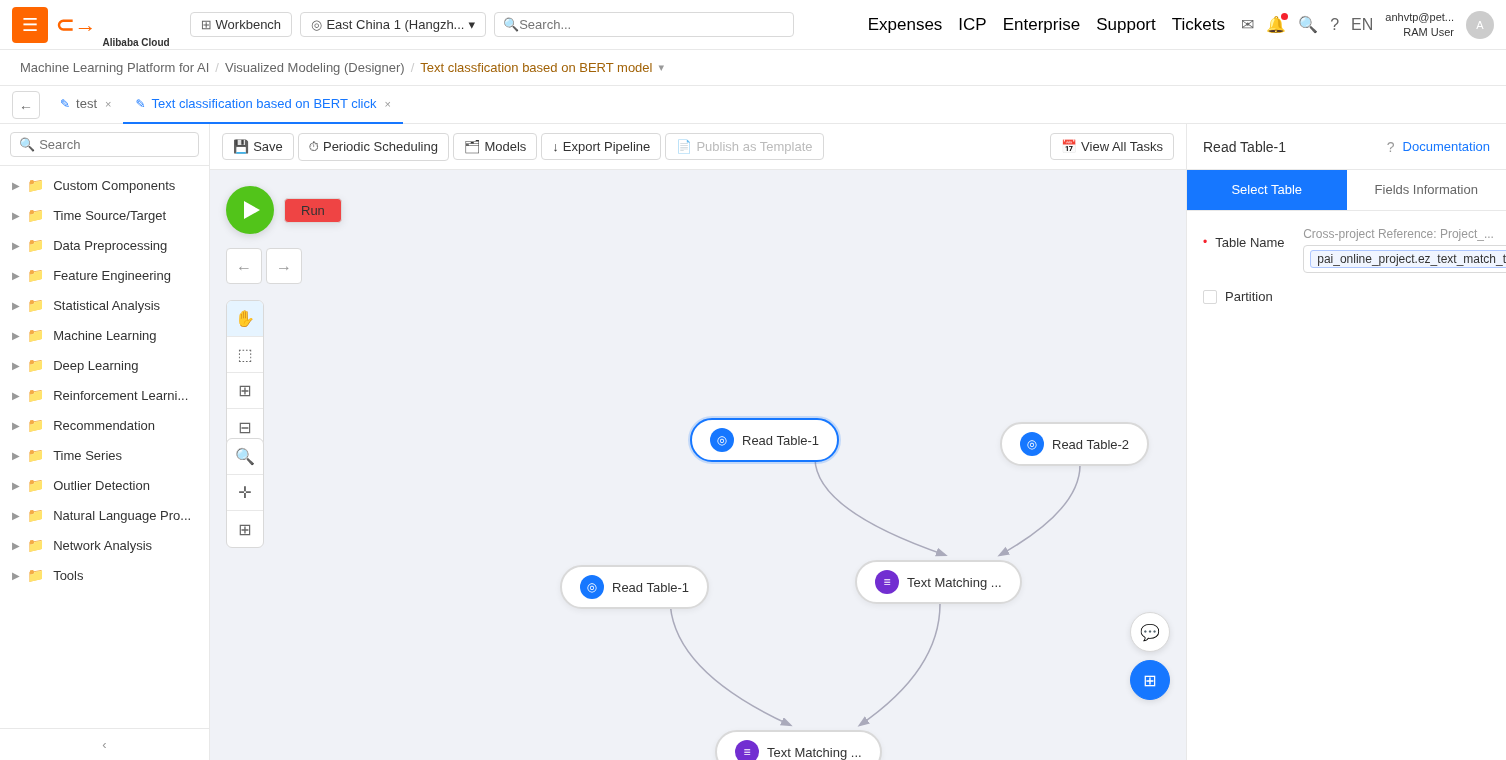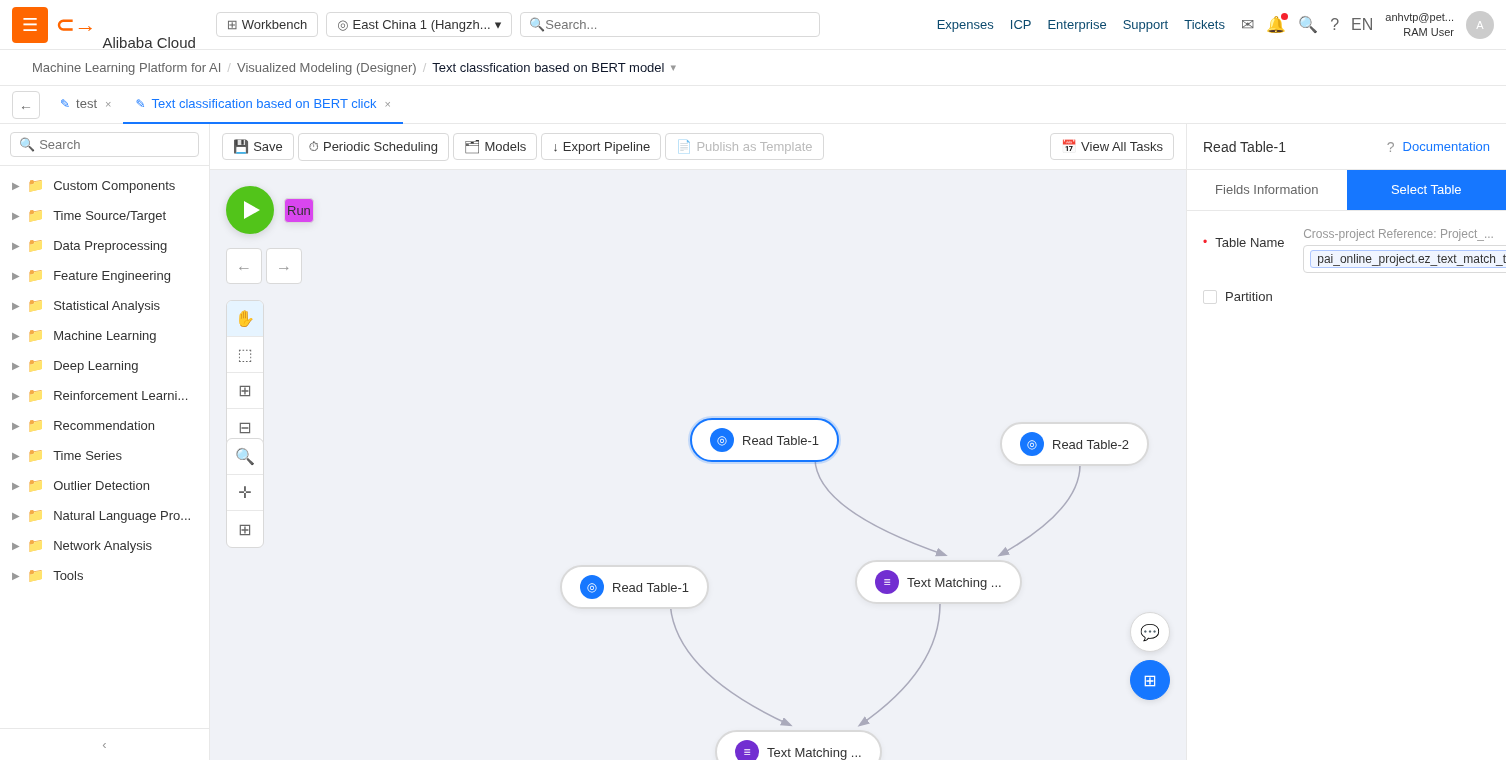--- a/index.html
+++ b/index.html
@@ -21,21 +21,21 @@
       border: none; cursor: pointer;
       border-radius: 4px;
       display: flex; align-items: center; justify-content: center;
     }
     .menu-btn span { color: #fff; font-size: 18px; }
     .logo {
       display: flex; align-items: center; gap: 6px;
       margin-right: 12px;
     }
     .logo-icon { color: #f60; font-size: 22px; font-weight: bold; }
-    .logo-text { font-size: 15px; color: #333; font-weight: 400; white-space: nowrap; margin-top: 36px; }
+    .logo-text { font-size: 10px; color: #333; font-weight: 700; white-space: nowrap; margin-top: 36px; }
     .nav-btn {
       display: flex; align-items: center; gap: 4px;
       padding: 4px 10px;
       border: 1px solid #d9d9d9;
       border-radius: 4px;
       background: #fff;
       cursor: pointer;
       font-size: 13px;
       color: #333;
       white-space: nowrap;
@@ -52,21 +52,21 @@
       background: #fff;
     }
     .search-bar input {
       border: none; outline: none; font-size: 13px; width: 100%; color: #999;
     }
     .nav-links {
       display: flex; align-items: center; gap: 16px;
       margin-left: auto;
     }
     .nav-links a {
-      color: #0c4a6e; text-decoration: none; font-size: 13px;
+      color: #000000; text-decoration: none; font-size: 17px;
       cursor: pointer;
     }
     .nav-icons {
       display: flex; align-items: center; gap: 12px; margin-left: 8px;
     }
     .nav-icon { font-size: 16px; color: #666; cursor: pointer; }
     .user-avatar {
       width: 28px; height: 28px; border-radius: 50%;
       background: #ccc;
       display: flex; align-items: center; justify-content: center;
@@ -85,28 +85,28 @@
     }
     .user-info { font-size: 11px; color: #333; text-align: right; line-height: 1.3; }
 
     
     .breadcrumb {
       height: 36px;
       background: #fff;
       border-bottom: 1px solid #e8e8e8;
       display: flex;
       align-items: center;
-      padding: 0 32px;
+      padding: 0 20px;
       gap: 6px;
       font-size: 13px;
       color: #666;
     }
     .breadcrumb a { color: #666; text-decoration: none; cursor: pointer; }
     .breadcrumb .sep { color: #ccc; }
-    .breadcrumb .current { color: #0f172a; }
+    .breadcrumb .current { color: #a16207; }
     .breadcrumb .dropdown-icon { font-size: 11px; color: #999; }
 
     
     .tab-bar {
       height: 38px;
       background: #fff;
       border-bottom: 1px solid #e8e8e8;
       display: flex;
       align-items: center;
       padding: 0 12px;
@@ -244,24 +244,24 @@
     .run-btn-triangle {
       width: 0; height: 0;
       border-top: 9px solid transparent;
       border-bottom: 9px solid transparent;
       border-left: 16px solid #fff;
       margin-left: 3px;
     }
     .run-tooltip {
       position: absolute;
       left: 58px; top: 12px;
-      background: #d946ef;
+      background: #ef4444;
       border: 1px solid #d9d9d9;
       border-radius: 4px;
-      padding: 4px 2px;
+      padding: 4px 16px;
       font-size: 13px;
       color: #333;
       box-shadow: 0 2px 8px rgba(0,0,0,0.1);
       white-space: nowrap;
     }
     .canvas-tool-group {
       display: flex;
       flex-direction: column;
       gap: 0;
       background: #fff;
@@ -730,22 +730,22 @@
     </div>
   </div>
 
   <div class="right-panel">
     <div class="right-panel-header">
       <span class="right-panel-title">Read Table-1</span>
       <span class="right-panel-help">?</span>
       <a class="right-panel-doc">Documentation</a>
     </div>
     <div class="right-panel-tabs">
+      <div class="right-tab active">Select Table</div>
       <div class="right-tab">Fields Information</div>
-      <div class="right-tab active">Select Table</div>
     </div>
     <div class="right-panel-content">
       <div class="field-row">
         <span class="field-label">•</span>
         <span class="field-name">Table Name</span>
         <div class="field-value-area">
           <div class="field-desc">Cross-project Reference: Project_...</div>
           <div class="tag-input">
             <div class="tag">
               <span>pai_online_project.ez_text_match_toy_trai</span>

